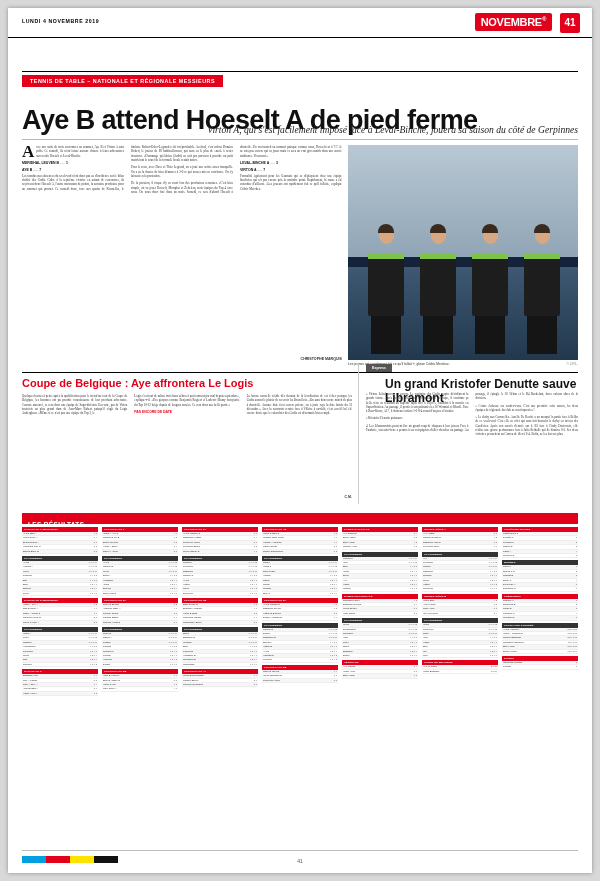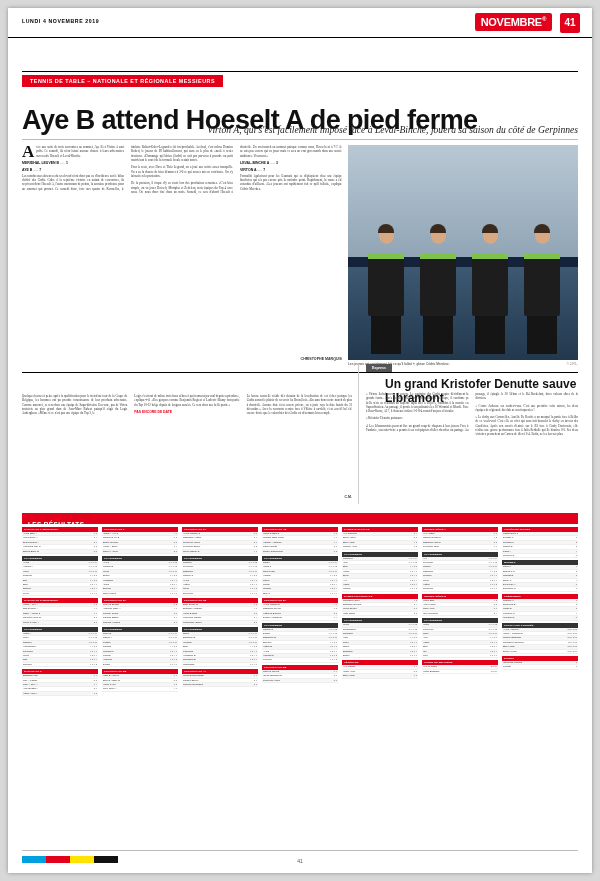--- a/index.html
+++ b/index.html
@@ -296,20 +296,21 @@
         </div>
       <div class="legs"></div>
     </div>
   </div>
   <div class="caption">
     <span class="credit">© J-P.L.</span>
     <span>Les jeunes ont rapidement fait ce qu'il fallait »,  glisse Cédric Merckez.</span>
   </div>
 
   <div class="mid-rule"></div>
+  <div class="mid-title">Coupe de Belgique : Aye affrontera Le Logis</div>
   <div class="sep-vert"></div>
   <div class="express-tag">Express</div>
   <div class="mid-title2">Un grand Kristofer Denutte sauve Libramont</div>
 
   <div class="mid-art">
     <p>Quelques heures à peine après la qualification pour le troisième tour de la Coupe de Belgique, les hommes ont pu prendre connaissance de leur prochain adversaire. Comme annoncé, ce sera donc une équipe de Superdivision. En route, pas de Virton toutefois au plus grand dam de Jean-Marc Bahest puisqu'il s'agit du Logis Auderghem. «Même si ce n'est pas une équipe du Top 3, le</p>
     <p>Logis c'est tout de même trois bons zèbres à qui tournent par mal depuis septembre», explique-t-il. «Des garçons comme Benjamin Rogiest et Ludovic Blamy font partie du Top 10-12 belge depuis de longues années. Ce sera donc une belle partie.»</p>
     <div class="mini-head">PAS ENCORE DE DATE</div>
     <p>La bonne nouvelle réside dès demain de la localisation de cet échec puisque les Godis auront le plaisir de recevoir les Bruxellois. «On aura donc notre match de plus à domicile. Aucune date n'est encore prévue, on a juste reçu la date butoir du 31 décembre.» Avec la rencontre remise face à Villette à au-delà, c'est «un fil bel été encore dorée que le calendrier des Godis est désormais bien rempli.</p>
   </div>

